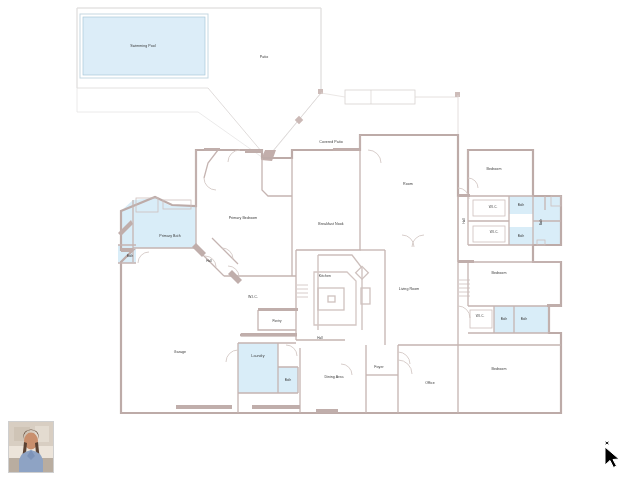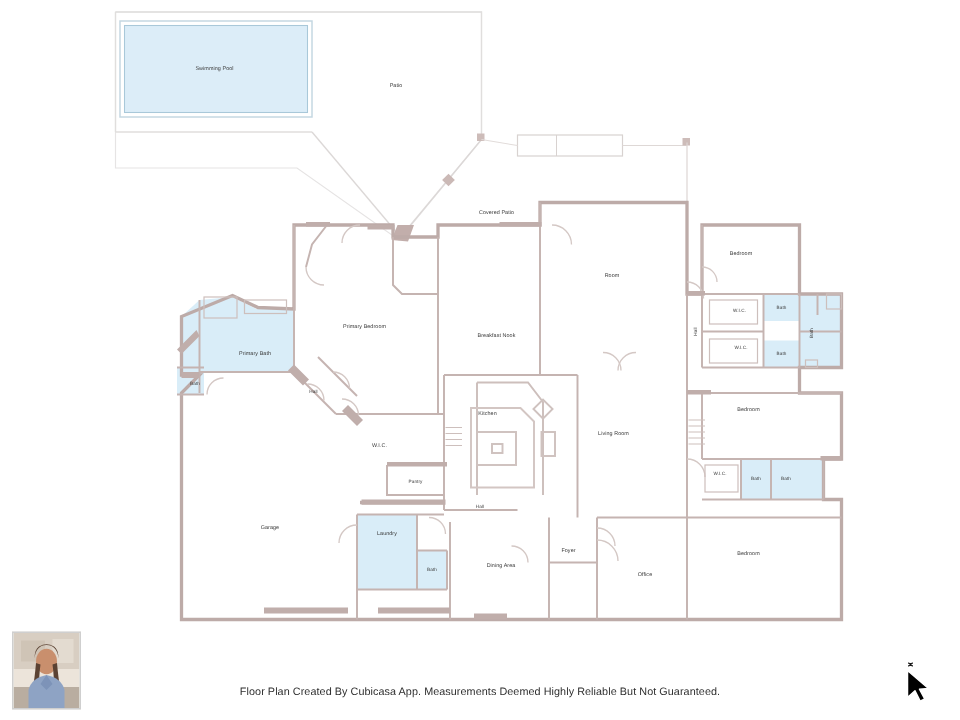--- a/index.html
+++ b/index.html
@@ -266,21 +266,20 @@
       <text class="room-label small" x="521" y="236">Bath</text>
       <text class="room-label small" x="541" y="222" transform="rotate(-90 541 222)">Bath</text>
       <text class="room-label" x="499" y="273">Bedroom</text>
       <text class="room-label small" x="480" y="316">W.I.C.</text>
       <text class="room-label small" x="504" y="319">Bath</text>
       <text class="room-label small" x="524" y="319">Bath</text>
       <text class="room-label" x="499" y="369">Bedroom</text>
     </g>
   </svg>
 
-  <div class="caption">Floor Plan Created By Cubicasa App. Measurements Deemed Highly Reliable But Not Guaranteed.</div>
 
   <div id="agent-thumb">
     <svg viewBox="0 0 44 50" xmlns="http://www.w3.org/2000/svg">
       <rect x="0" y="0" width="44" height="50" fill="#ece4da"></rect>
       <rect x="0" y="0" width="44" height="24" fill="#d8cec2"></rect>
       <rect x="5" y="5" width="16" height="14" fill="#cfc4b6"></rect>
       <rect x="26" y="4" width="14" height="16" fill="#e3dbd0"></rect>
       <rect x="0" y="36" width="44" height="14" fill="#b9ada0"></rect>
       <ellipse cx="22" cy="19" rx="7" ry="8.5" fill="#c98f6d"></ellipse>
       <path d="M14 17 q1 -9 8 -9 q7 0 8 9 q0 -6 -3 -8 q-5 -3 -10 0 q-3 2 -3 8 Z" fill="#5b4233"></path>

